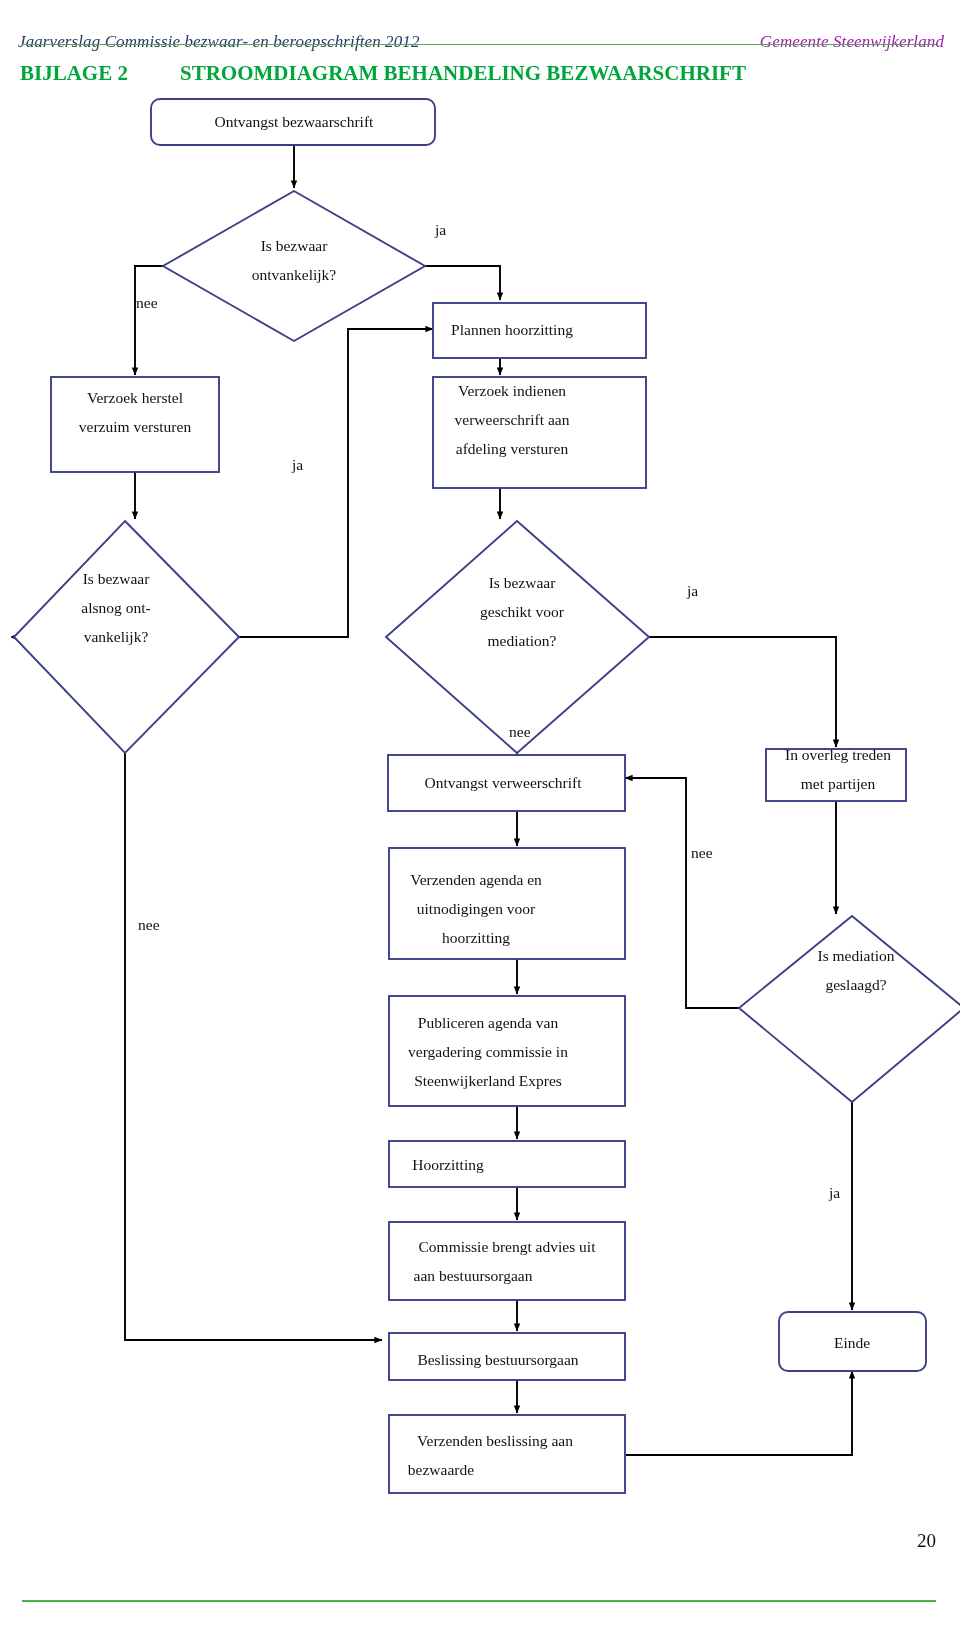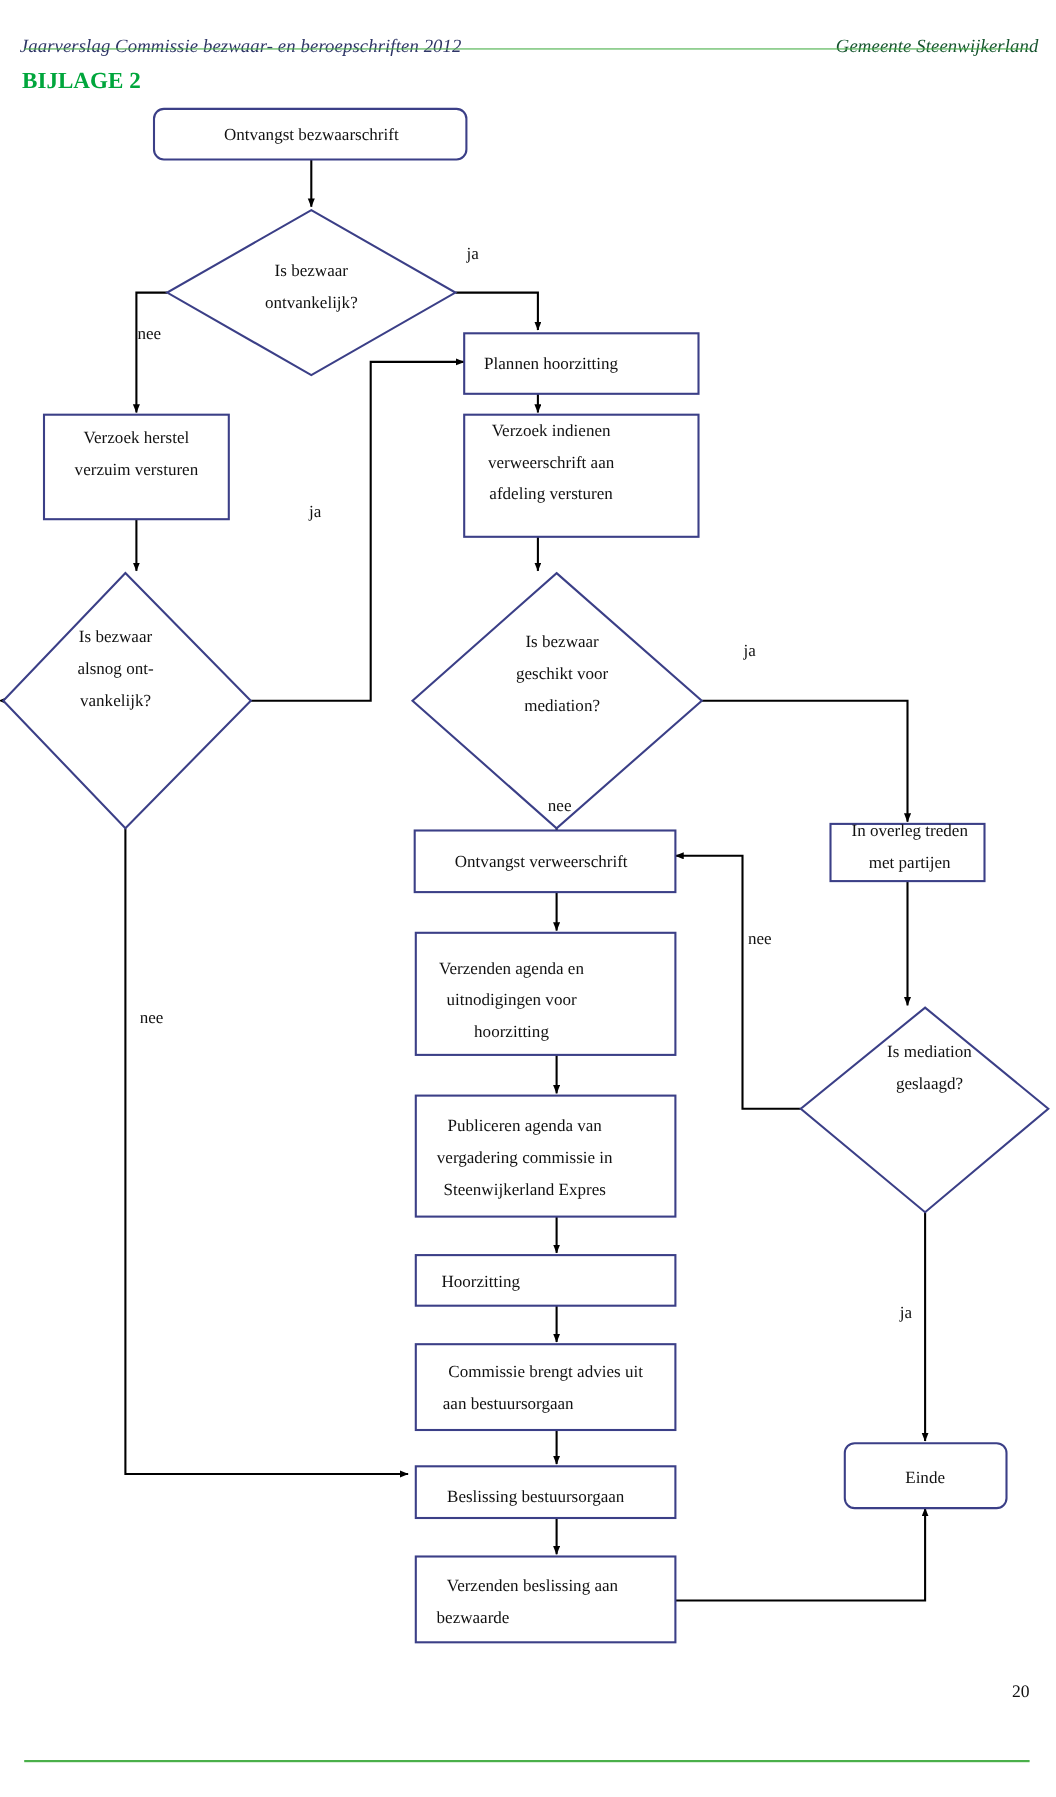--- a/index.html
+++ b/index.html
@@ -14,21 +14,21 @@
   .doc-header{
     position:absolute;left:0;top:0;width:960px;height:40px;margin-top:28px;
   }
   .hdr-left{
     position:absolute;left:18px;top:4px;
     font-size:17px;font-style:italic;color:#2e3566;
     white-space:nowrap;letter-spacing:.1px;
   }
   .hdr-right{
     position:absolute;right:16px;top:4px;
-    font-size:17px;font-style:italic;color:#14532d;
+    font-size:17px;font-style:italic;color:#a21caf;
     white-space:nowrap;letter-spacing:.1px;
   }
   .hdr-rule{
     position:absolute;left:22px;top:44px;width:914px;height:1px;
     background:#4ab04a;
   }
 
   
   .title-row{
     position:absolute;left:20px;top:50px;width:920px;height:34px;margin-top:11px;
@@ -36,55 +36,56 @@
   .title-tag{
     position:absolute;left:0;top:0;
     font-size:21px;font-weight:bold;color:#00a63c;white-space:nowrap;
   }
   .title-main{
     position:absolute;left:160px;top:0;
     font-size:21px;font-weight:bold;color:#00a63c;white-space:nowrap;
   }
 
   
-  .chart-wrap{position:absolute;left:0;top:88px;width:821px;height:1420px;}
+  .chart-wrap{position:absolute;left:11px;top:88px;width:821px;height:1420px;}
   svg.flow{display:block;width:960px;height:1420px;}
 
   .nodeLabel{
     font-family:"Liberation Serif","DejaVu Serif",serif;
     font-size:15.5px;fill:#111;
   }
   .edgeLabel{
     font-family:"Liberation Serif","DejaVu Serif",serif;
     font-size:15.5px;fill:#111;
   }
 
   
   .page-num{
     position:absolute;right:24px;top:1530px;
-    font-size:16px;color:#111;
+    font-size:19px;color:#111;
   }
   .foot-rule{
     position:absolute;left:22px;top:1600px;width:914px;height:2px;
     background:#4ab04a;
   }
 </style>
 </head>
 <body>
 
 <div class="page">
 
   <div class="doc-header">
     <div class="hdr-left">Jaarverslag Commissie bezwaar- en beroepschriften 2012</div>
     <div class="hdr-right">Gemeente Steenwijkerland</div>
   </div>
   <div class="hdr-rule"></div>
 
   <div class="title-row">
     <span class="title-tag">BIJLAGE 2</span>
+    <span class="title-main">STROOMDIAGRAM BEHANDELING BEZWAARSCHRIFT</span>
   </div>
 
   <div class="chart-wrap">
     <svg class="flow" viewBox="0 0 960 1420" xmlns="http://www.w3.org/2000/svg">
       <defs>
         <marker id="arrowhead" markerWidth="9" markerHeight="9" refX="7.6" refY="3.2" orient="auto" markerUnits="userSpaceOnUse">
           <path d="M0,0 L8,3.2 L0,6.4 z" fill="#000"></path>
         </marker>
       </defs>
 

